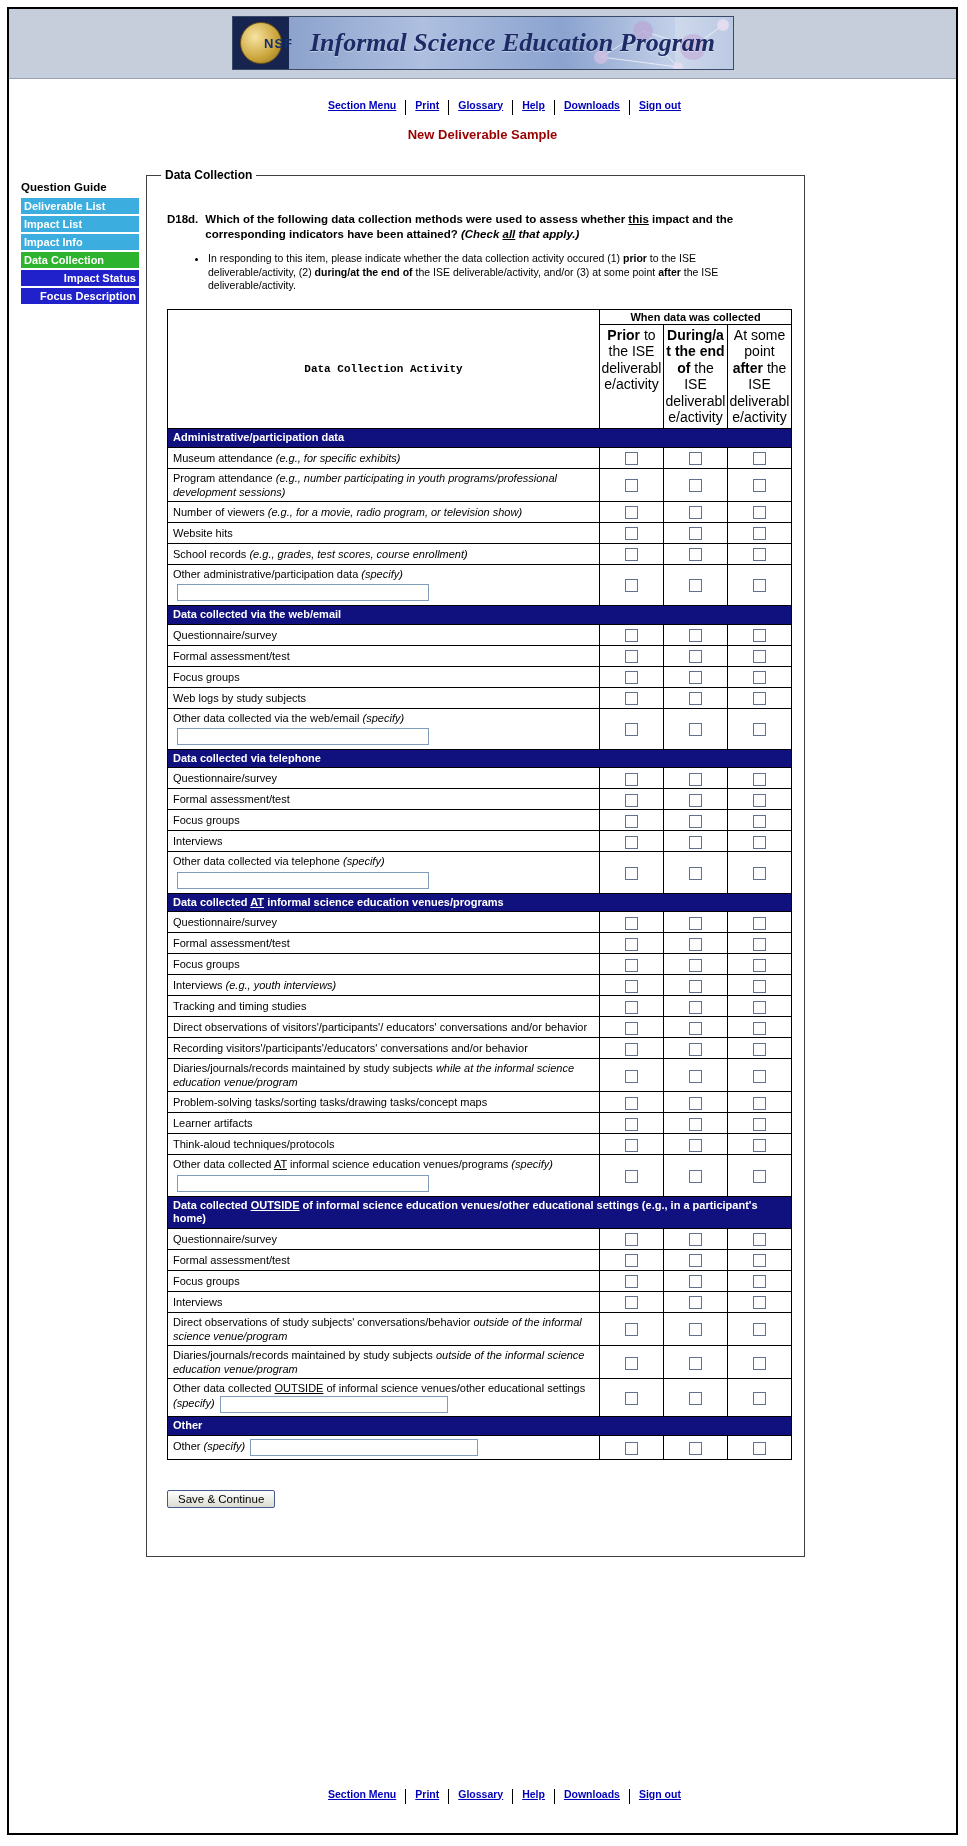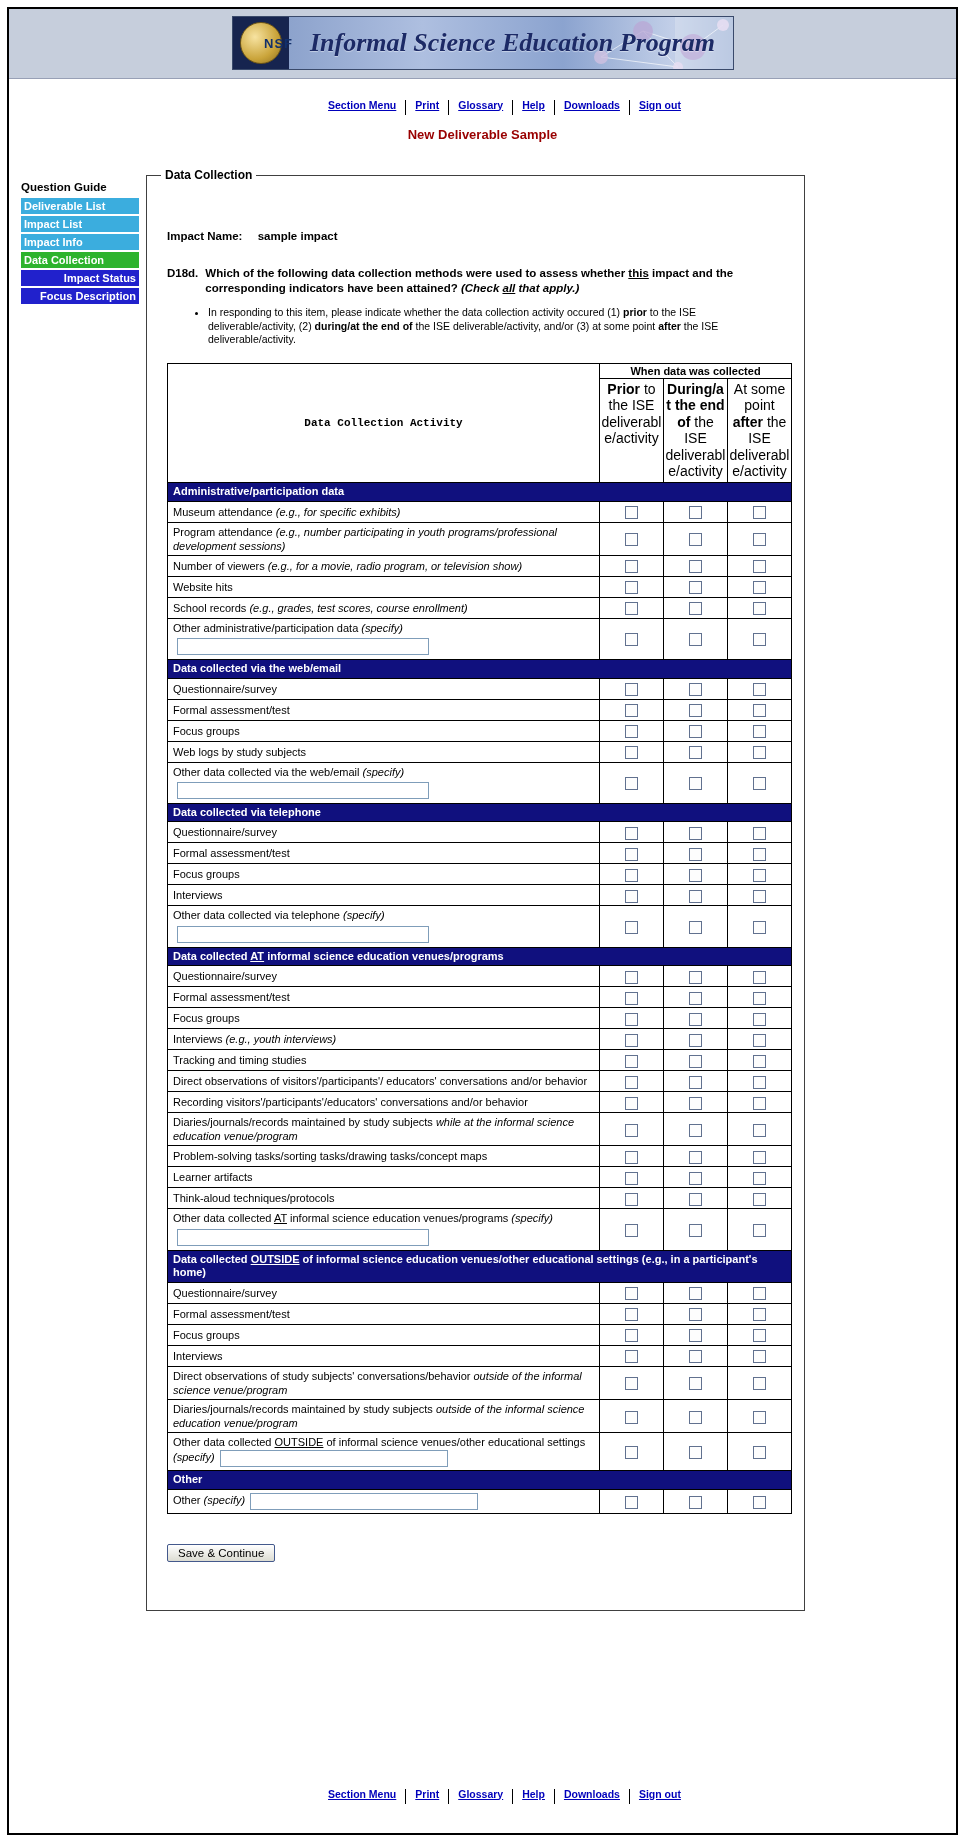--- a/index.html
+++ b/index.html
@@ -134,24 +134,20 @@
           <div class="sb-item sb-light">Impact Info</div>
           <div class="sb-item sb-green">Data Collection</div>
           <div class="sb-item sb-blue">Impact Status</div>
           <div class="sb-item sb-blue">Focus Description</div>
         </div>
     </div>
 
     <fieldset class="main-fs">
       <legend>Data Collection</legend>
 
-      <div class="impact-line">
-        <span>Impact Name:</span>
-        <span class="val">sample impact</span>
-      </div>
 
       <div class="question">
         <span class="qnum">D18d.</span>
         <span>Which of the following data collection methods were used to assess whether <u>this</u> impact and the corresponding indicators have been attained? <i>(Check <u>all</u> that apply.)</i></span>
       </div>
 
       <ul class="bullet">
         <li>In responding to this item, please indicate whether the data collection activity occured (1) <b>prior</b> to the ISE deliverable/activity, (2) <b>during/at the end of</b> the ISE deliverable/activity, and/or (3) at some point <b>after</b> the ISE deliverable/activity.</li>
       </ul>
 

